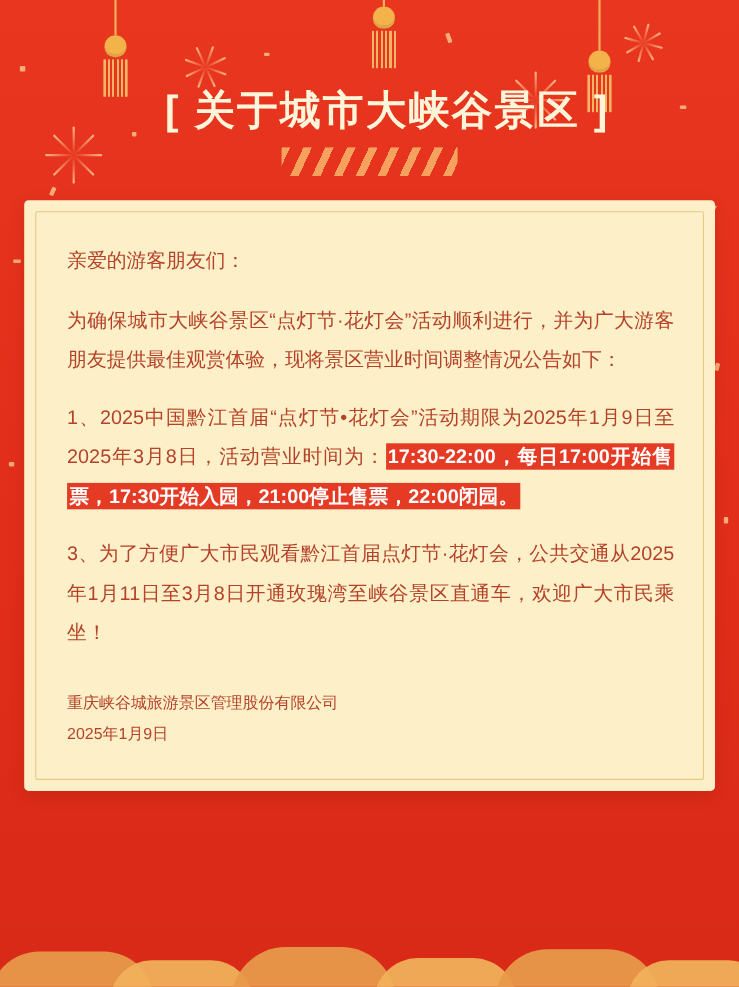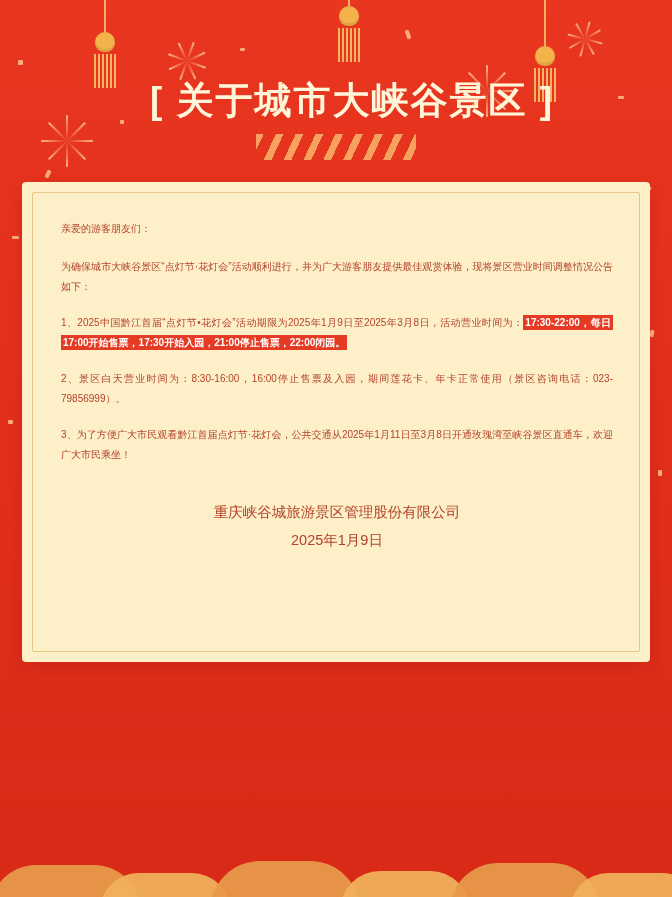--- a/index.html
+++ b/index.html
@@ -120,38 +120,38 @@
   }
   .card {
     border: 1px solid #e6c887;
     border-radius: 2px;
     padding: 26px 26px 26px 28px;
     min-height: 460px;
     box-sizing: border-box;
   }
   .p {
     color: #b4422a;
-    font-size: 10px;
+    font-size: 18px;
     line-height: 2.0;
     margin: 0 0 16px 0;
     text-align: justify;
   }
   .p.greet { margin-bottom: 18px; }
   .hl {
     background: #e53a23;
     color: #ffffff;
     font-weight: 700;
     padding: 2px 2px;
     line-height: 1.9;
     box-decoration-break: clone;
     -webkit-box-decoration-break: clone;
   }
   .sign {
     margin-top: 34px;
-    text-align: center;
+    text-align: left;
     color: #b4422a;
     font-size: 14.5px;
     line-height: 1.9;
   }
 
   
   .footer-orn {
     position: absolute;
     left: 0;
     bottom: 0;
@@ -258,23 +258,20 @@
     <div class="card">
 
       <p class="p greet">亲爱的游客朋友们：</p>
 
       <p class="p">为确保城市大峡谷景区“点灯节·花灯会”活动顺利进行，并为广大游客朋友提供最佳观赏体验，现将景区营业时间调整情况公告如下：</p>
 
       <p class="p">
         <span class="strong">1、</span><span class="strong">2025中国黔江首届“点灯节•花灯会”活动期限为2025年1月9日至2025年3月8日</span><span>，活动营业时间为：</span><span class="hl">17:30-22:00，每日17:00开始售票，17:30开始入园，21:00停止售票，22:00闭园。</span>
       </p>
 
-      <p class="p">
-        <span>2、</span><span>景区白天营业时间为：8:30-16:00，16:00停止售票及入园，期间莲花卡、年卡正常使用（景区咨询电话：023-79856999）。</span>
-      </p>
 
       <p class="p">
         <span>3、</span><span>为了方便广大市民观看黔江首届点灯节·花灯会，公共交通从2025年1月11日至3月8日开通玫瑰湾至峡谷景区直通车，欢迎广大市民乘坐！</span>
       </p>
 
 
       <div class="sign">
         <div>重庆峡谷城旅游景区管理股份有限公司</div>
         <div>2025年1月9日</div>
       </div>

